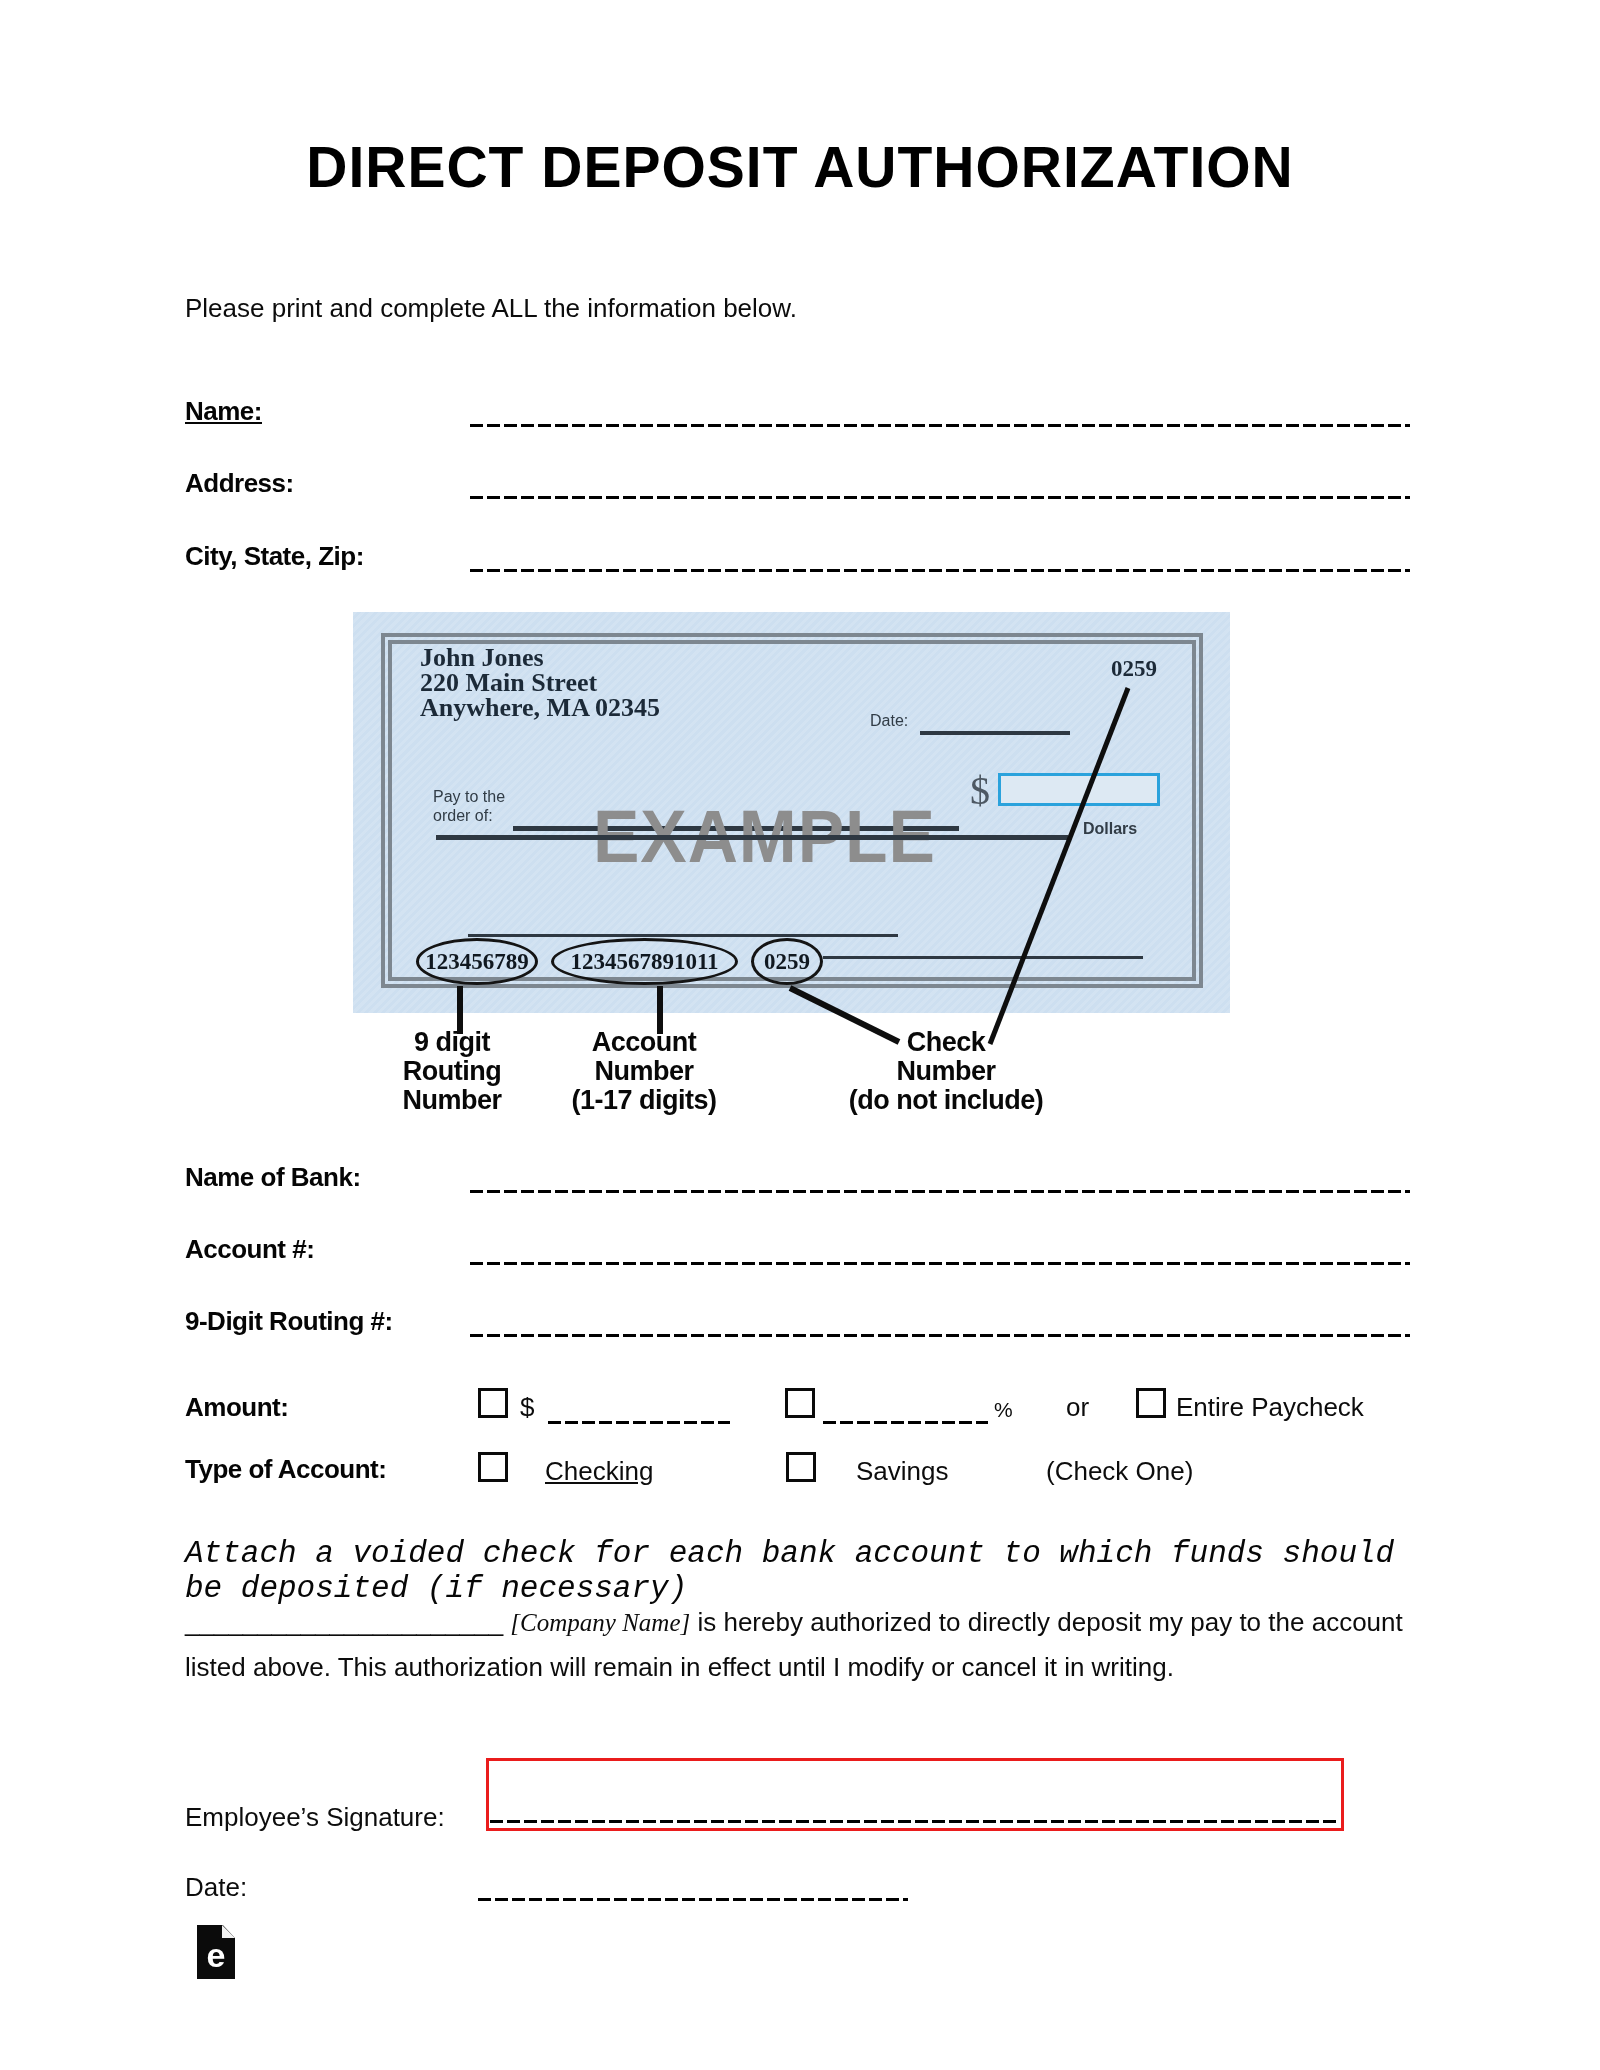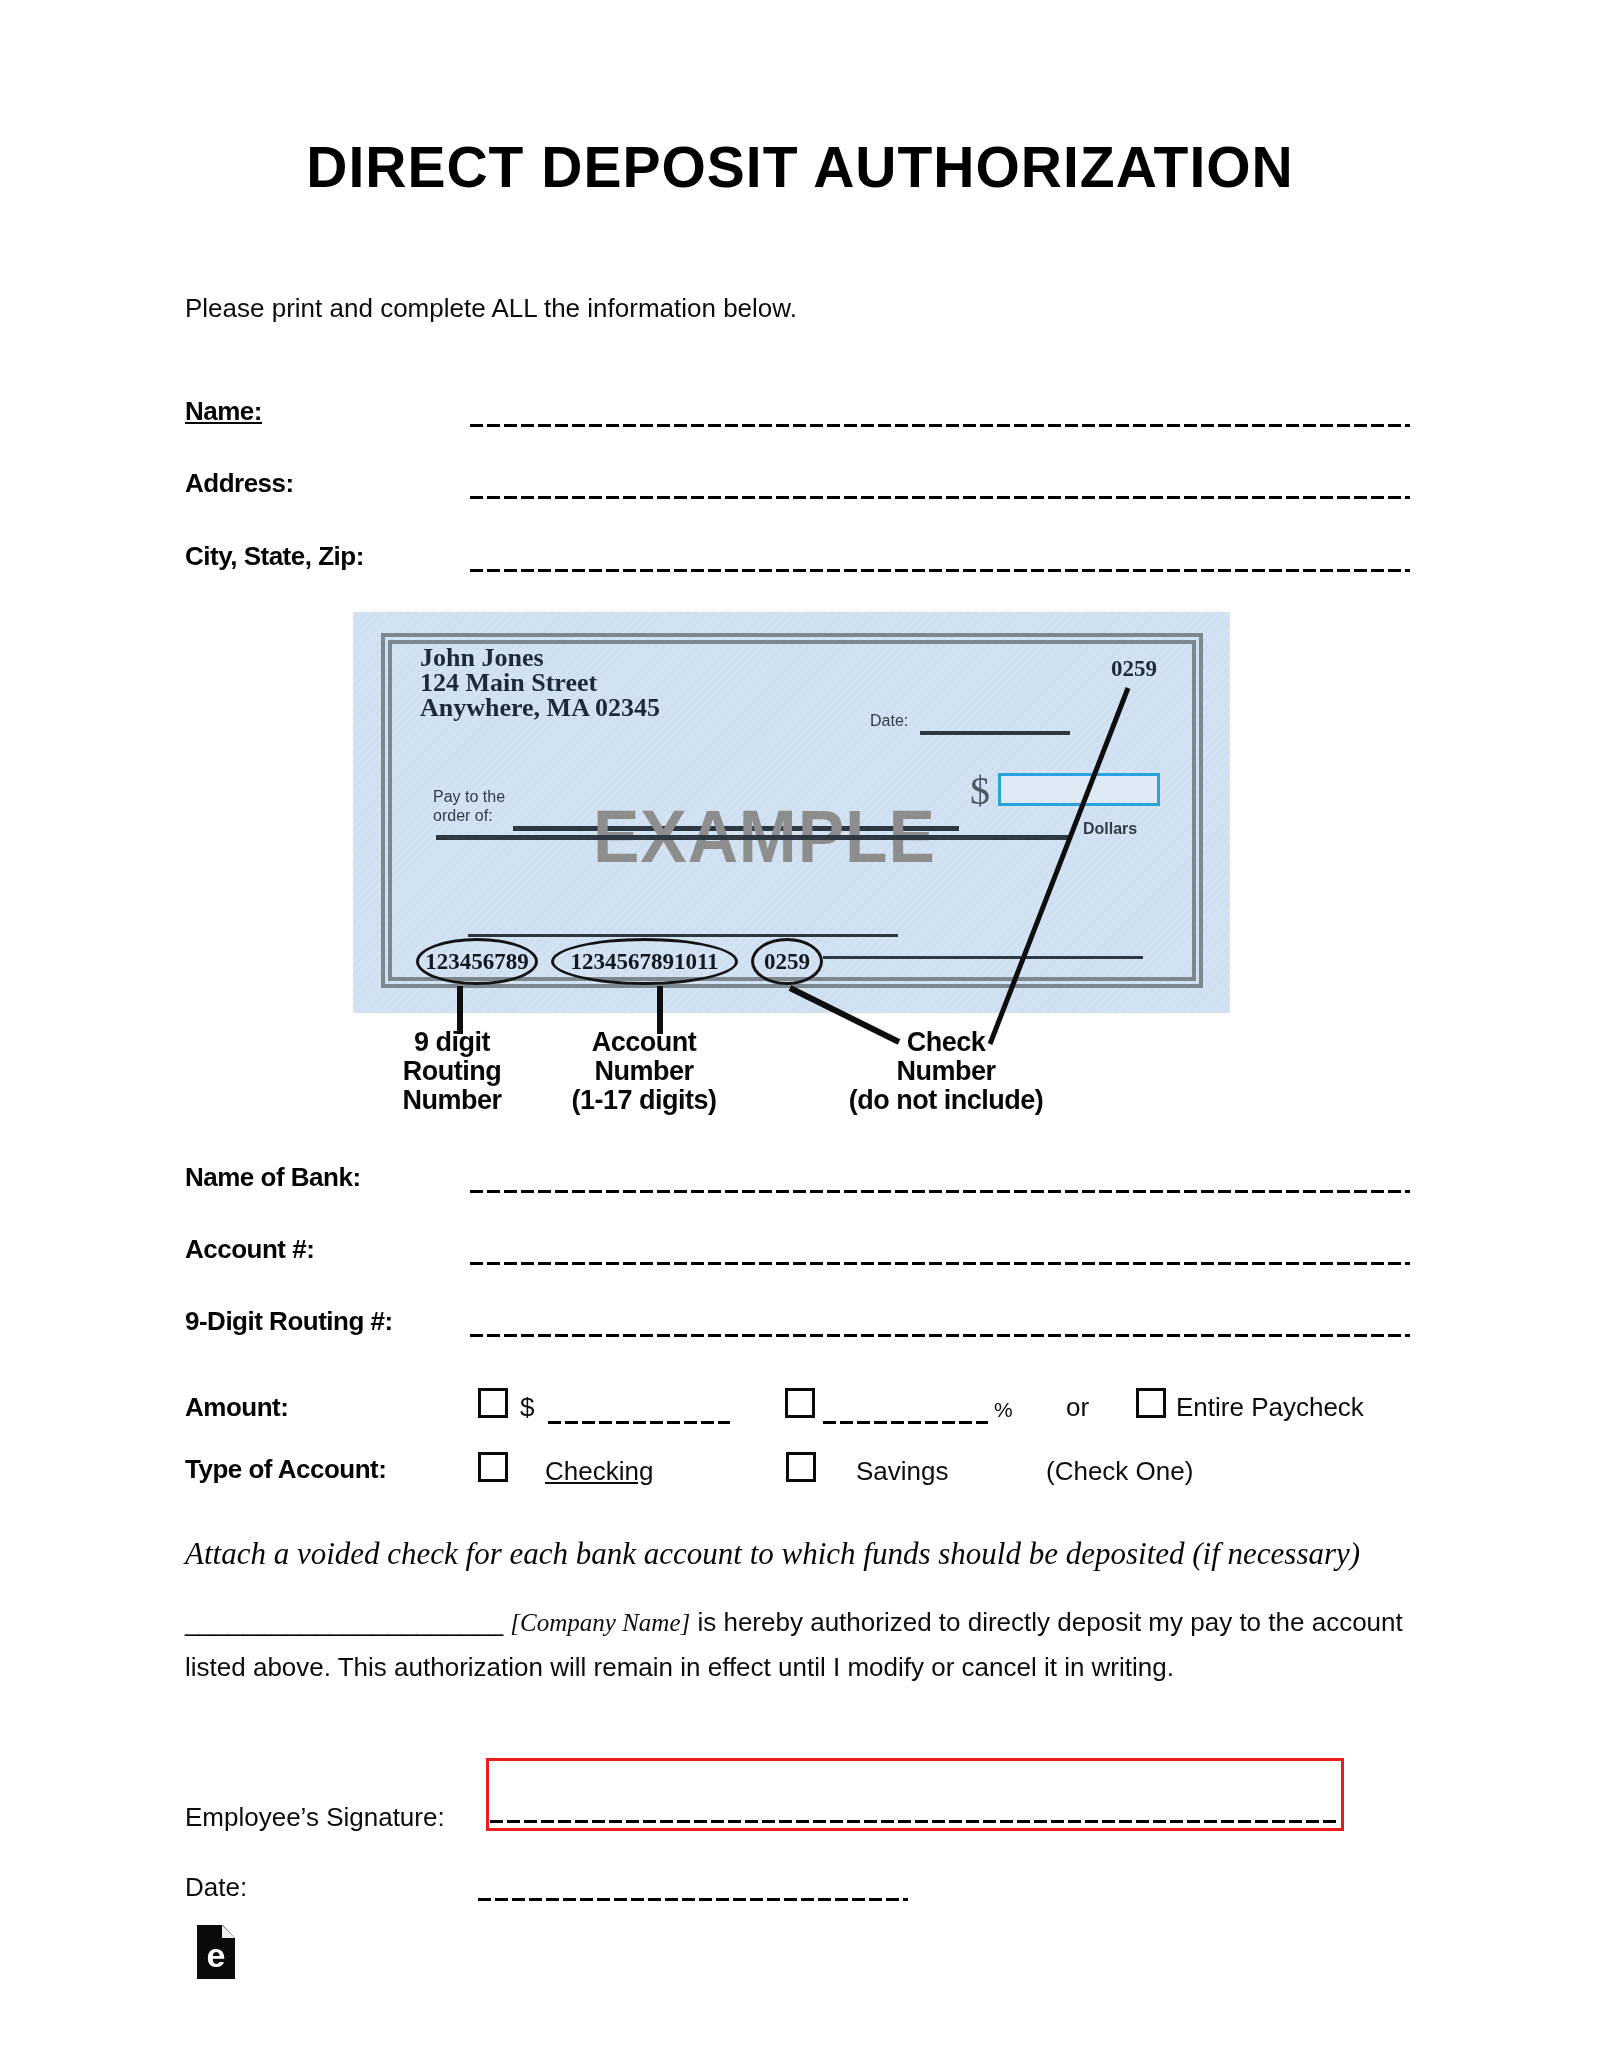--- a/index.html
+++ b/index.html
@@ -64,21 +64,21 @@
   .pointer-svg{left:353px;top:612px;width:877px;height:470px;pointer-events:none;}
   .callout{
     top:1028px;text-align:center;font-size:27px;font-weight:700;
     line-height:29px;letter-spacing:-0.5px;color:#080808;
   }
   .checkbox{
     width:30px;height:30px;border:3px solid #0a0a0a;background:#fff;
   }
   .note-italic{
     left:185px;top:1536px;width:1260px;
-    font-family:Liberation Serif, serif;font-style:italic;font-size:31px;color:#070707;
+    font-family:Liberation Mono, monospace;font-style:italic;font-size:31px;color:#070707;
   }
   .auth-par{
     left:185px;top:1600px;width:1250px;
     font-size:26px;line-height:45px;color:#0c0c0c;
   }
   .auth-par .company{
     font-family:"Liberation Serif", serif;font-style:italic;font-size:25px;
   }
   .sig-box{
     left:486px;top:1758px;width:858px;height:73px;
@@ -114,21 +114,21 @@
   <div class="abs fill-line" style="left:470px;top:496px;width:940px;"></div>
 
   <div class="abs label-bold" style="left:185px;top:541px;">City, State, Zip:</div>
   <div class="abs fill-line" style="left:470px;top:569px;width:940px;"></div>
 
   <div class="abs check">
     <div class="check-inner"></div>
 
     <div class="abs payer">
       <div>John Jones</div>
-      <div>124 Main Street</div>
+      <div>220 Main Street</div>
       <div>Anywhere, MA 02345</div>
     </div>
 
     <div class="abs chknum-top" style="left: 758px; top: 44px;">0259</div>
 
     <div class="abs check-small" style="left:517px;top:100px;font-weight:400;">Date:</div>
     <div class="abs check-line" style="left:567px;top:119px;width:150px;height:4px;"></div>
 
     <div class="abs check-small" style="left:80px;top:175px;font-weight:400;line-height:19px;">
       <div>Pay to the</div>

